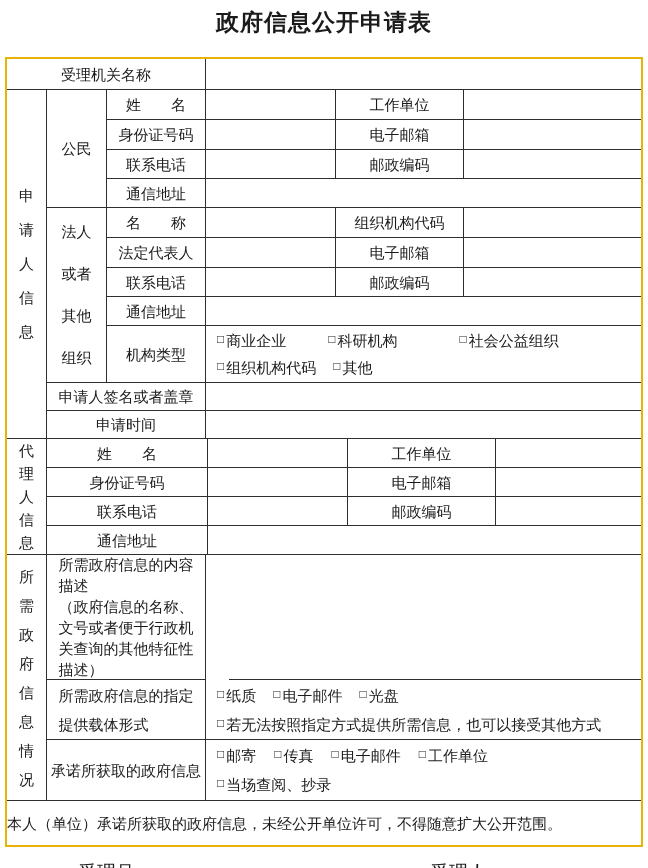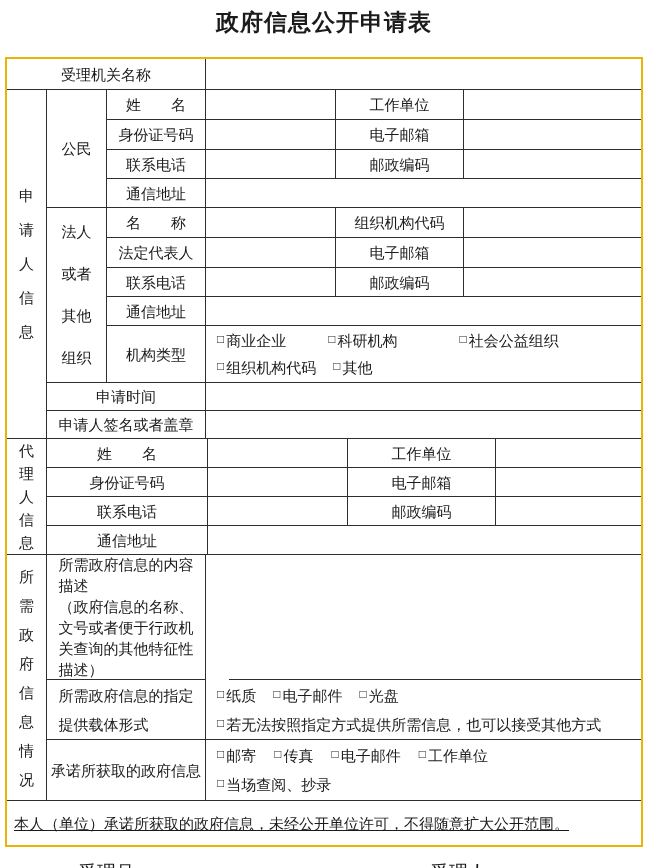--- a/index.html
+++ b/index.html
@@ -34,22 +34,22 @@
   .two-line { white-space:pre-line; line-height:29px; }
   .cbcell {
     flex-direction:column; align-items:flex-start; justify-content:center;
     padding-left:11px; line-height:29px;
   }
   .cbcell.inst { line-height:27px; }
   .cbline { display:flex; align-items:center; white-space:nowrap; }
   .opt { display:inline-flex; align-items:center; cursor:pointer; }
   .cb { font-size:12px; margin-right:2px; position:relative; top:-1px; }
   .promise-cell {
-    justify-content:flex-start; padding-left:7px;
-    border-right:none; border-bottom:none;text-decoration:underline;
+    justify-content:flex-start; 
+    border-right:none; border-bottom:none;
   }
   .footer { margin-top:13px; padding-left:78px; font-size:19px; display:flex; }
   .footer .sp { margin-left:276px; }
   
   .w-a{width:40px;} .w-b{width:60px;} .w-c{width:99px;} .w-d{width:130px;} .w-e{width:128px;}
   .w-r1{width:199px;} .w-sig{width:159px;}
   .w-al{width:161px;} .w-ai{width:140px;} .w-al2{width:148px;}
   .w-il{width:159px;}
   
   .h31{height:31px;} .h30{height:30px;} .h29{height:29px;} .h28{height:28px;}
@@ -159,26 +159,26 @@
                     <span class="cb">□</span>
                     <span>其他</span>
                   </span>
               </div>
             </div>
           </div>
         </div>
       </div>
 
       <div class="row h28">
+        <div class="cell w-sig">申请人签名或者盖章</div>
+        <div class="cell grow inp"></div>
+      </div>
+
+      <div class="row h28">
         <div class="cell w-sig">申请时间</div>
-        <div class="cell grow inp"></div>
-      </div>
-
-      <div class="row h28">
-        <div class="cell w-sig">申请人签名或者盖章</div>
         <div class="cell grow inp"></div>
       </div>
 
     </div>
   </div>
 
   <div class="row">
     <div class="cell w-a vlbl lh23">代
 理
 人

